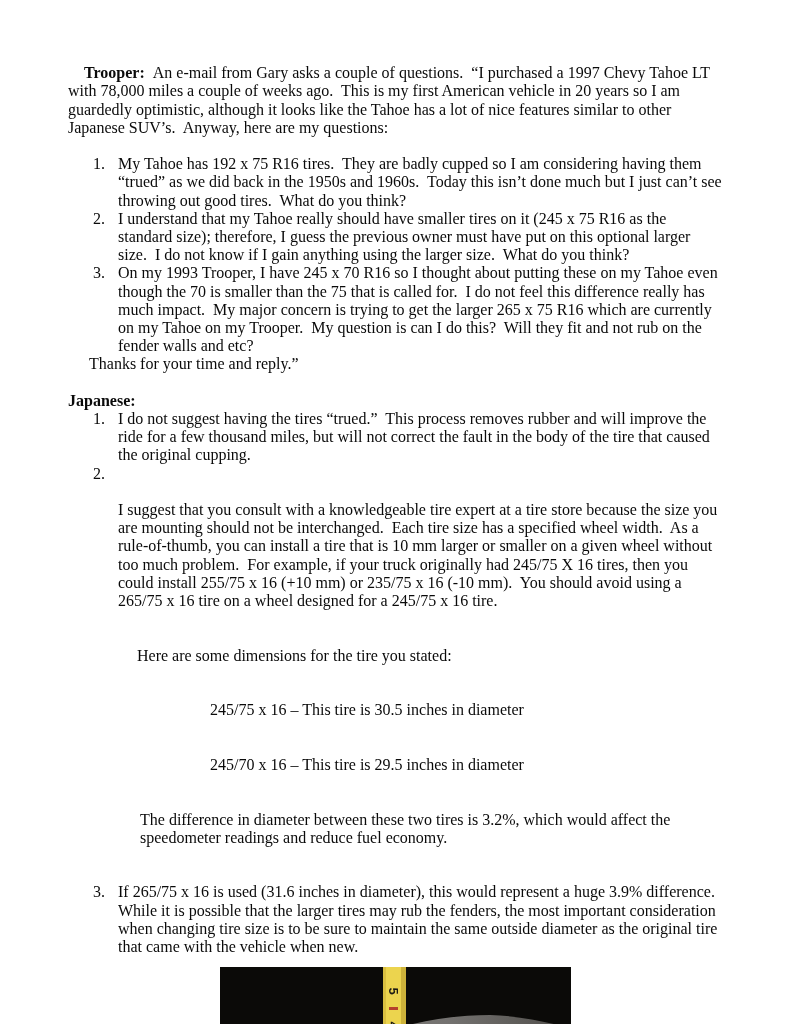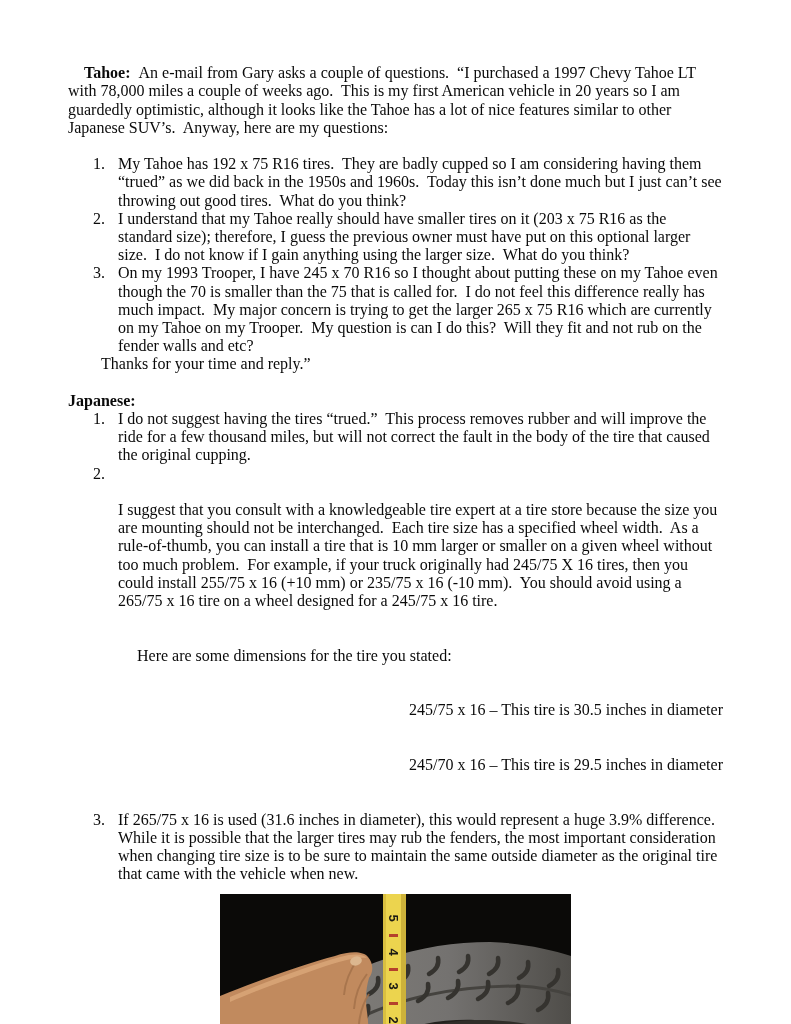--- a/index.html
+++ b/index.html
@@ -34,50 +34,50 @@
     flex: 0 0 50px;
     box-sizing: border-box;
     padding-left: 25px;
     white-space: pre-wrap;
   }
   .li .bodytext {
     flex: 1 1 auto;
     white-space: pre-wrap;
   }
   .closing {
-    margin-left: 33px;
+    margin-left: 21px;
     white-space: pre-wrap;
   }
   .section-gap { height: 18.2px; }
   .sub-intro { margin-left: 19px; white-space: pre-wrap; }
-  .dim-line  { margin-left: 92px; white-space: pre-wrap; text-align: right; }
+  .dim-line  { margin-left: 92px; white-space: pre-wrap; }
   .note      { margin-left: 22px; white-space: pre-wrap; }
   .figure {
     width: 351px; height: 263px;
     margin: 11px auto 0 auto;
   }
   .figure svg { display: block; }
 </style>
 </head>
 <body>
 
 <div class="page">
 
   <div class="para">
-    <span class="label">Tahoe:</span><span>An e-mail from Gary asks a couple of questions.  “I purchased a 1997 Chevy Tahoe LT with 78,000 miles a couple of weeks ago.  This is my first American vehicle in 20 years so I am guardedly optimistic, although it looks like the Tahoe has a lot of nice features similar to other Japanese SUV’s.  Anyway, here are my questions:</span>
+    <span class="label">Trooper:</span><span>An e-mail from Gary asks a couple of questions.  “I purchased a 1997 Chevy Tahoe LT with 78,000 miles a couple of weeks ago.  This is my first American vehicle in 20 years so I am guardedly optimistic, although it looks like the Tahoe has a lot of nice features similar to other Japanese SUV’s.  Anyway, here are my questions:</span>
   </div>
 
   <div class="list">
     <div class="li">
       <div class="num">1.</div>
       <div class="bodytext">My Tahoe has 192 x 75 R16 tires.  They are badly cupped so I am considering having them “trued” as we did back in the 1950s and 1960s.  Today this isn’t done much but I just can’t see throwing out good tires.  What do you think?</div>
     </div>
     <div class="li">
       <div class="num">2.</div>
-      <div class="bodytext">I understand that my Tahoe really should have smaller tires on it (203 x 75 R16 as the standard size); therefore, I guess the previous owner must have put on this optional larger size.  I do not know if I gain anything using the larger size.  What do you think?</div>
+      <div class="bodytext">I understand that my Tahoe really should have smaller tires on it (245 x 75 R16 as the standard size); therefore, I guess the previous owner must have put on this optional larger size.  I do not know if I gain anything using the larger size.  What do you think?</div>
     </div>
     <div class="li">
       <div class="num">3.</div>
       <div class="bodytext">On my 1993 Trooper, I have 245 x 70 R16 so I thought about putting these on my Tahoe even though the 70 is smaller than the 75 that is called for.  I do not feel this difference really has much impact.  My major concern is trying to get the larger 265 x 75 R16 which are currently on my Tahoe on my Trooper.  My question is can I do this?  Will they fit and not rub on the fender walls and etc?</div>
     </div>
   </div>
 
   <div class="closing">Thanks for your time and reply.”</div>
 
   <div class="section-gap"></div>
@@ -89,20 +89,21 @@
       <div class="num">1.</div>
       <div class="bodytext">I do not suggest having the tires “trued.”  This process removes rubber and will improve the ride for a few thousand miles, but will not correct the fault in the body of the tire that caused the original cupping.</div>
     </div>
     <div class="li">
       <div class="num">2.</div>
       <div class="bodytext">
         <div style="white-space:pre-wrap;">I suggest that you consult with a knowledgeable tire expert at a tire store because the size you are mounting should not be interchanged.  Each tire size has a specified wheel width.  As a rule-of-thumb, you can install a tire that is 10 mm larger or smaller on a given wheel without too much problem.  For example, if your truck originally had 245/75 X 16 tires, then you could install 255/75 x 16 (+10 mm) or 235/75 x 16 (-10 mm).  You should avoid using a 265/75 x 16 tire on a wheel designed for a 245/75 x 16 tire.</div>
         <div class="sub-intro">Here are some dimensions for the tire you stated:</div>
         <div class="dim-line">245/75 x 16 – This tire is 30.5 inches in diameter</div>
         <div class="dim-line">245/70 x 16 – This tire is 29.5 inches in diameter</div>
+        <div class="note">The difference in diameter between these two tires is 3.2%, which would affect the speedometer readings and reduce fuel economy.</div>
       </div>
     </div>
     <div class="li">
       <div class="num">3.</div>
       <div class="bodytext">If 265/75 x 16 is used (31.6 inches in diameter), this would represent a huge 3.9% difference.  While it is possible that the larger tires may rub the fenders, the most important consideration when changing tire size is to be sure to maintain the same outside diameter as the original tire that came with the vehicle when new.</div>
     </div>
   </div>
 
   <div class="figure">
     <svg width="351" height="263" viewBox="0 0 351 263" xmlns="http://www.w3.org/2000/svg">

